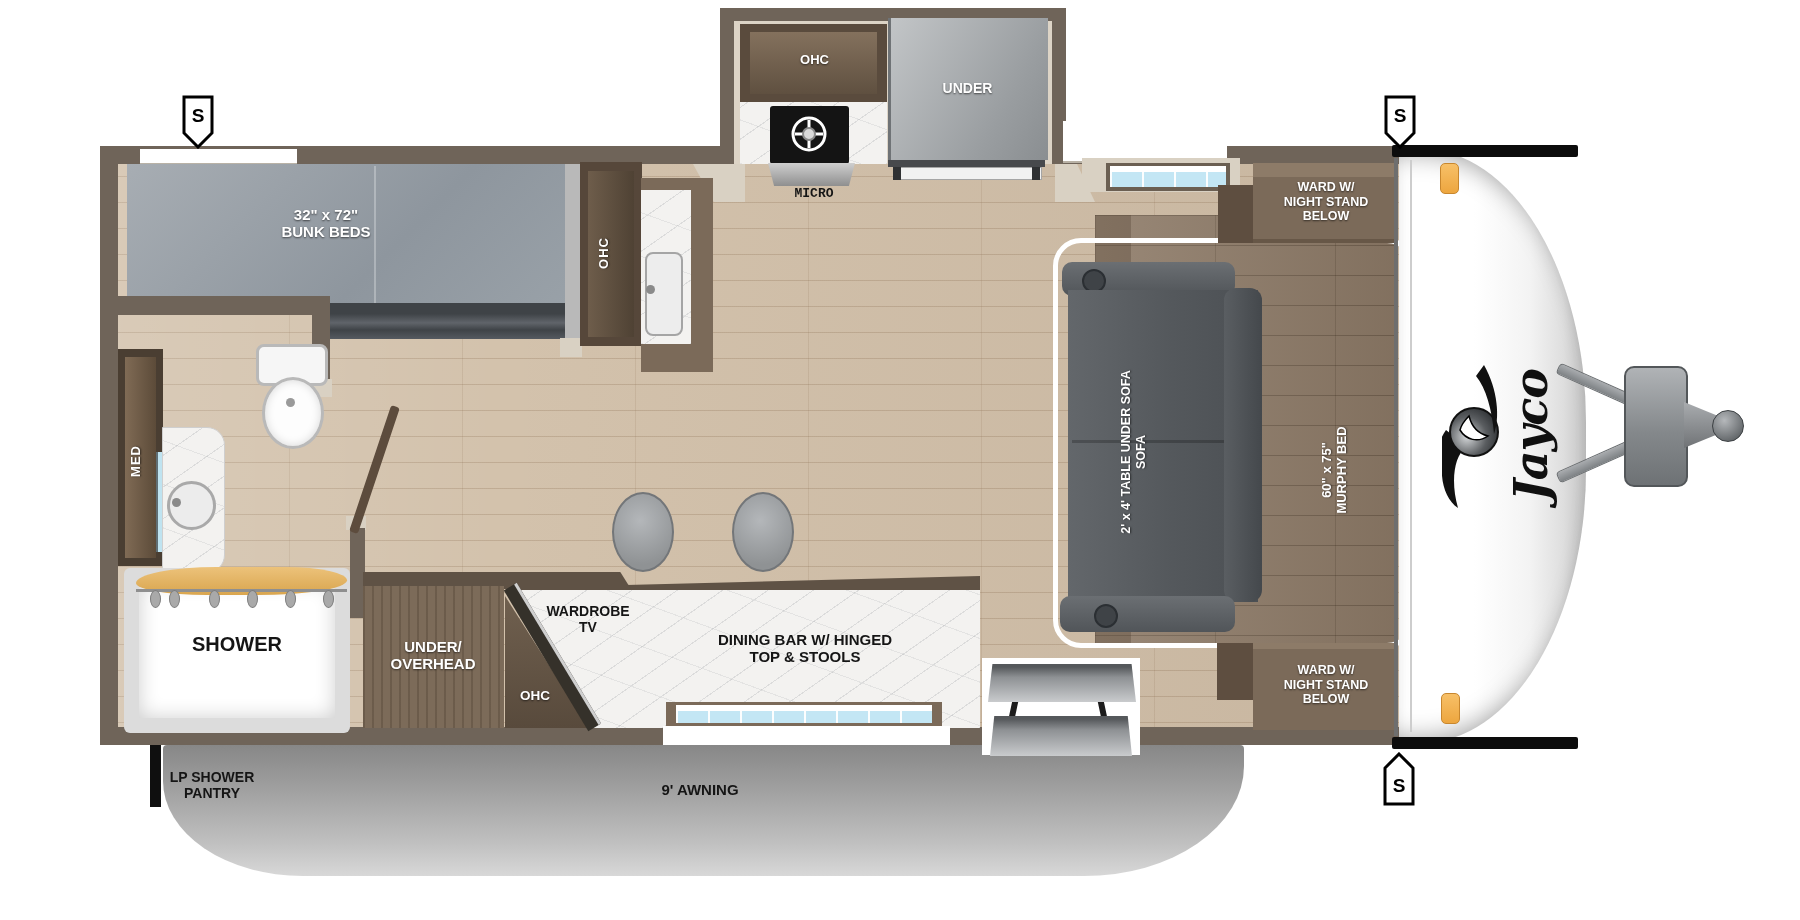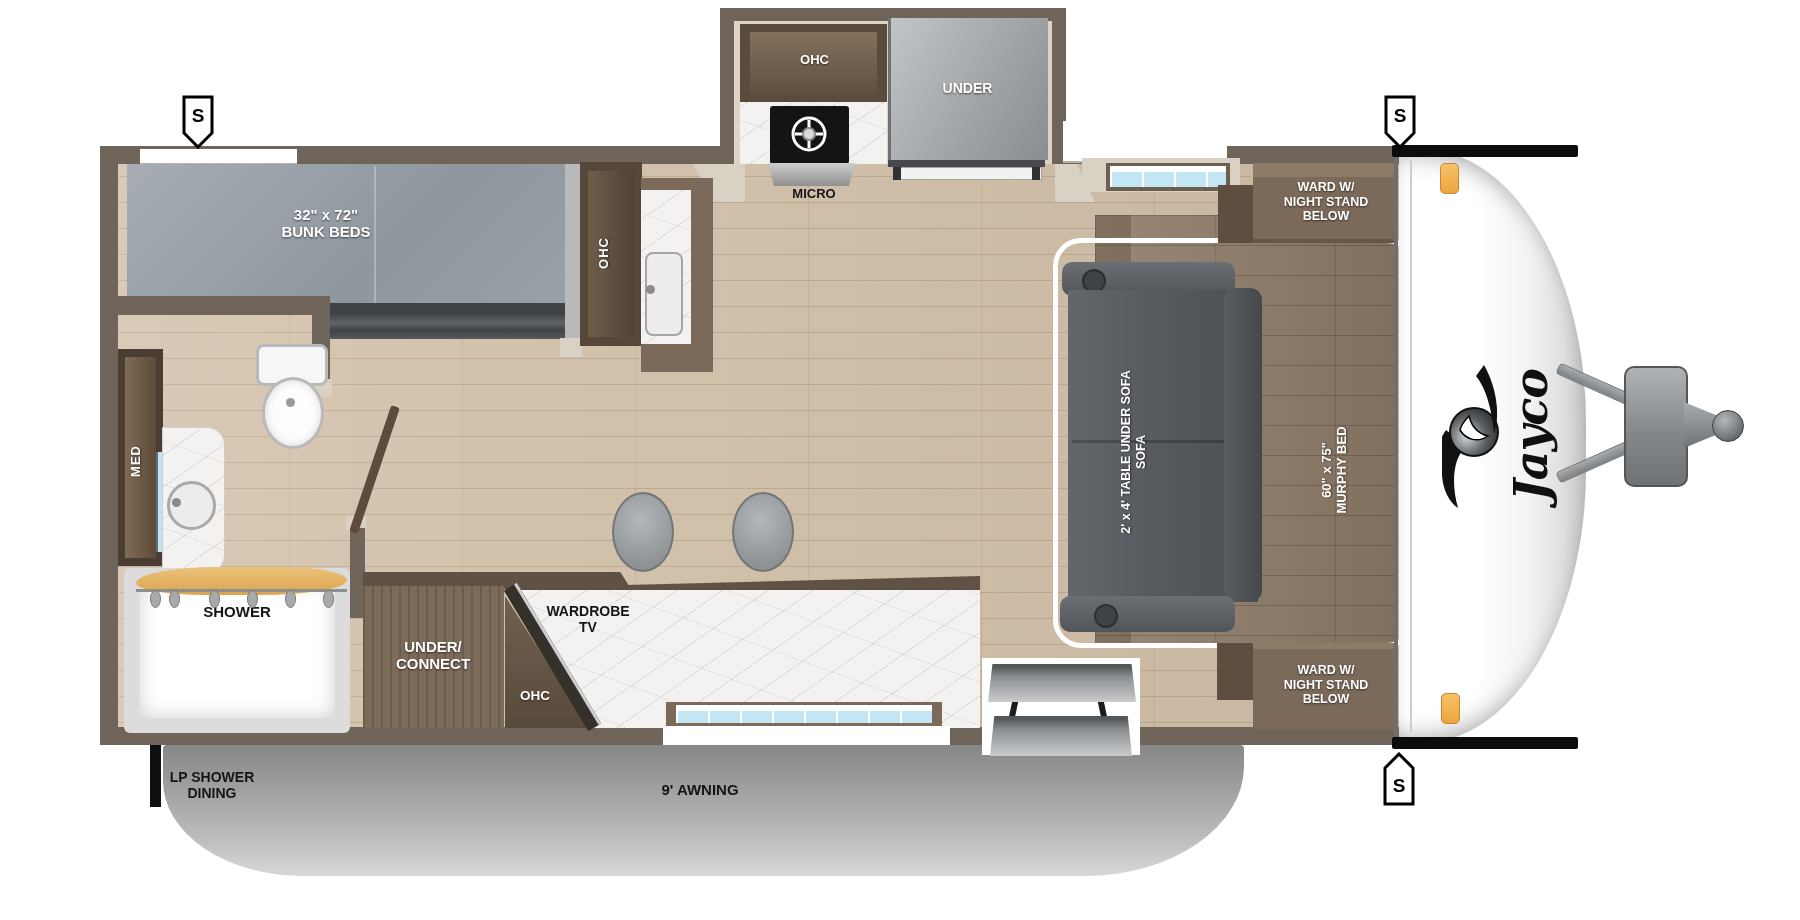--- a/index.html
+++ b/index.html
@@ -98,21 +98,21 @@
   <div class="lbl white vrot" style="left:85px;top:449px;width:110px;height:24px;font-size:13px;letter-spacing:1px;transform:rotate(-90deg);">
     <span>MED</span>
   </div>
   <div class="a" style="left:156px;top:452px;width:10px;height:100px;background:#bfe3f0;border-left:2px solid #5f6e74;"></div>
   <div class="a marble" style="left:162px;top:427px;width:61px;height:144px;border-radius:0 18px 18px 0;border:1px solid #cfcfcf;"></div>
   <div class="a" style="left:167px;top:481px;width:43px;height:43px;background:#ececec;border:3px solid #a9a9a9;border-radius:50%;"></div>
   <div class="a" style="left:172px;top:498px;width:9px;height:9px;background:#8a8a8a;border-radius:50%;"></div>
 
   <div class="a" style="left:124px;top:568px;width:226px;height:165px;background:#dcdcdc;border-radius:6px;"></div>
   <div class="a" style="left:139px;top:582px;width:196px;height:136px;background:#fff;box-shadow:inset 0 0 20px rgba(0,0,0,.20);"></div>
-  <div class="lbl black" style="left:162px;top:603px;width:150px;font-size:15px;">
+  <div class="lbl black" style="left:162px;top:633px;width:150px;font-size:20px;">
     <span>SHOWER</span>
   </div>
   <div class="a" style="left:136px;top:567px;width:211px;height:28px;background:linear-gradient(180deg,#ecc27a,#d9a54e);border-radius:40% 30% 45% 35%/60% 50% 55% 45%;"></div>
   <div class="a" style="left:136px;top:589px;width:211px;height:3px;background:#8f8f8f;"></div>
   <div class="a ring" style="left:150px;top:590px;width:9px;height:16px;"></div>
   <div class="a ring" style="left:169px;top:590px;width:9px;height:16px;"></div>
   <div class="a ring" style="left:209px;top:590px;width:9px;height:16px;"></div>
   <div class="a ring" style="left:247px;top:590px;width:9px;height:16px;"></div>
   <div class="a ring" style="left:285px;top:590px;width:9px;height:16px;"></div>
   <div class="a ring" style="left:323px;top:590px;width:9px;height:16px;"></div>
@@ -130,67 +130,71 @@
   <div class="a" style="left:770px;top:106px;width:79px;height:58px;background:#141414;border-radius:3px;"></div>
   <svg class="a" style="left:786px;top:111px;" width="46" height="46" viewBox="0 0 46 46">
     <circle cx="23" cy="23" r="16" fill="none" stroke="#fff" stroke-width="3"></circle>
     <line x1="23" y1="9" x2="23" y2="17" stroke="#fff" stroke-width="3"></line>
     <line x1="23" y1="29" x2="23" y2="37" stroke="#fff" stroke-width="3"></line>
     <line x1="9" y1="23" x2="17" y2="23" stroke="#fff" stroke-width="3"></line>
     <line x1="29" y1="23" x2="37" y2="23" stroke="#fff" stroke-width="3"></line>
     <circle cx="23" cy="23" r="6" fill="#d9d9d9" stroke="#8a8a8a" stroke-width="2"></circle>
   </svg>
   <div class="a" style="left:768px;top:163px;width:87px;height:23px;background:linear-gradient(180deg,#cfcfcf,#8f8f8f);clip-path:polygon(0 0,100% 0,93% 100%,7% 100%);"></div>
-  <div class="lbl black" style="left:772px;top:186px;width:84px;font-size:13px;">
+  <div class="lbl black" style="left:772px;top:186px;width:84px;font-size:13px;font-family:Liberation Mono, monospace;">
     <span>MICRO</span>
   </div>
   <div class="a" style="left:888px;top:18px;width:157px;height:142px;background:linear-gradient(120deg,#c2c5c7,#999da0 70%,#8a8e91);border-left:3px solid #6f7376;"></div>
   <div class="lbl white" style="left:905px;top:80px;width:125px;font-size:14px;">
     <span>UNDER</span>
   </div>
   <div class="a" style="left:888px;top:160px;width:157px;height:7px;background:#47494c;"></div>
   <div class="a" style="left:893px;top:167px;width:147px;height:11px;background:#f1f1f1;border:1px solid #a5a5a5;"></div>
   <div class="a" style="left:893px;top:167px;width:8px;height:13px;background:#2f3133;"></div>
   <div class="a" style="left:1032px;top:167px;width:8px;height:13px;background:#2f3133;"></div>
 
   <div class="a" style="left:505px;top:576px;width:475px;height:152px;clip-path:polygon(0 8%,100% 0,100% 100%,18.3% 100%);">
     <div class="marble" style="position:absolute;left:0;top:14px;width:100%;height:138px;"></div>
     <div style="position:absolute;left:0;top:0;width:100%;height:14px;background:#5f5245;"></div>
   </div>
   <div class="a" style="left:363px;top:572px;width:268px;height:17px;background:#5f5245;clip-path:polygon(0 0,96% 0,100% 100%,0 100%);"></div>
   <div class="a wood-v" style="left:363px;top:572px;width:141px;height:156px;border-top:14px solid #5f5245;box-sizing:border-box;"></div>
   <div class="lbl white" style="left:368px;top:638px;width:130px;font-size:15px;">
     <span>UNDER/</span><br>
-    <span>CONNECT</span>
+    <span>OVERHEAD</span>
   </div>
   <div class="a" style="left:505px;top:596px;width:84px;height:132px;background:linear-gradient(180deg,#70604f,#584a3c);clip-path:polygon(0 0,0 100%,100% 100%);"></div>
   <div class="lbl white" style="left:495px;top:688px;width:80px;font-size:13.5px;">
     <span>OHC</span>
   </div>
   <div class="a" style="left:545px;top:575px;width:12px;height:164px;background:#35312a;border-right:3px solid #cfcfcf;transform:rotate(-31deg);"></div>
   <div class="lbl black" style="left:530px;top:603px;width:116px;font-size:14px;">
     <span>WARDROBE</span><br>
     <span>TV</span>
   </div>
+  <div class="lbl black" style="left:655px;top:631px;width:300px;font-size:15px;">
+    <span>DINING BAR W/ HINGED</span><br>
+    <span>TOP &amp; STOOLS</span>
+  </div>
   <div class="a" style="left:612px;top:492px;width:58px;height:76px;border-radius:50%;background:radial-gradient(circle at 45% 35%,#b4b7ba,#8f9294 75%);border:2px solid #737679;"></div>
   <div class="a" style="left:732px;top:492px;width:58px;height:76px;border-radius:50%;background:radial-gradient(circle at 45% 35%,#b4b7ba,#8f9294 75%);border:2px solid #737679;"></div>
 
   <div class="a" style="left:663px;top:726px;width:287px;height:19px;background:#fff;"></div>
   <div class="a" style="left:666px;top:702px;width:276px;height:24px;background:#7b6a59;"></div>
   <div class="a" style="left:676px;top:705px;width:256px;height:6px;background:#fff;"></div>
   <div class="a glass" style="left:676px;top:711px;width:256px;height:12px;"></div>
 
   <div class="a" style="left:163px;top:745px;width:1081px;height:131px;background:linear-gradient(180deg,#878787 0,#9d9d9d 30%,#c0c0c0 75%,#d8d8d8);border-radius:4px 4px 160px 140px/4px 4px 110px 95px;"></div>
   <div class="lbl black" style="left:630px;top:781px;width:140px;font-size:15px;">
     <span>9' AWNING</span>
   </div>
   <div class="a" style="left:150px;top:745px;width:11px;height:62px;background:#0f0f0f;"></div>
   <div class="lbl black" style="left:157px;top:769px;width:110px;font-size:14px;">
     <span>LP SHOWER</span><br>
-    <span>DINING</span>
+    <span>PANTRY</span>
   </div>
 
   <div class="a" style="left:982px;top:658px;width:158px;height:97px;background:#fff;"></div>
   <div class="a" style="left:1010px;top:696px;width:6px;height:32px;background:#1c1c1c;transform:rotate(12deg);"></div>
   <div class="a" style="left:1100px;top:696px;width:6px;height:32px;background:#1c1c1c;transform:rotate(-12deg);"></div>
   <div class="a step" style="left:988px;top:664px;width:148px;height:38px;"></div>
   <div class="a step" style="left:990px;top:716px;width:142px;height:40px;"></div>
 
   <div class="a" style="left:1062px;top:262px;width:173px;height:34px;border-radius:10px;background:linear-gradient(180deg,#6b6f73,#515559);"></div>
   <div class="a" style="left:1082px;top:269px;width:20px;height:20px;border-radius:50%;background:#3f4347;border:2px solid #2b2f33;"></div>

